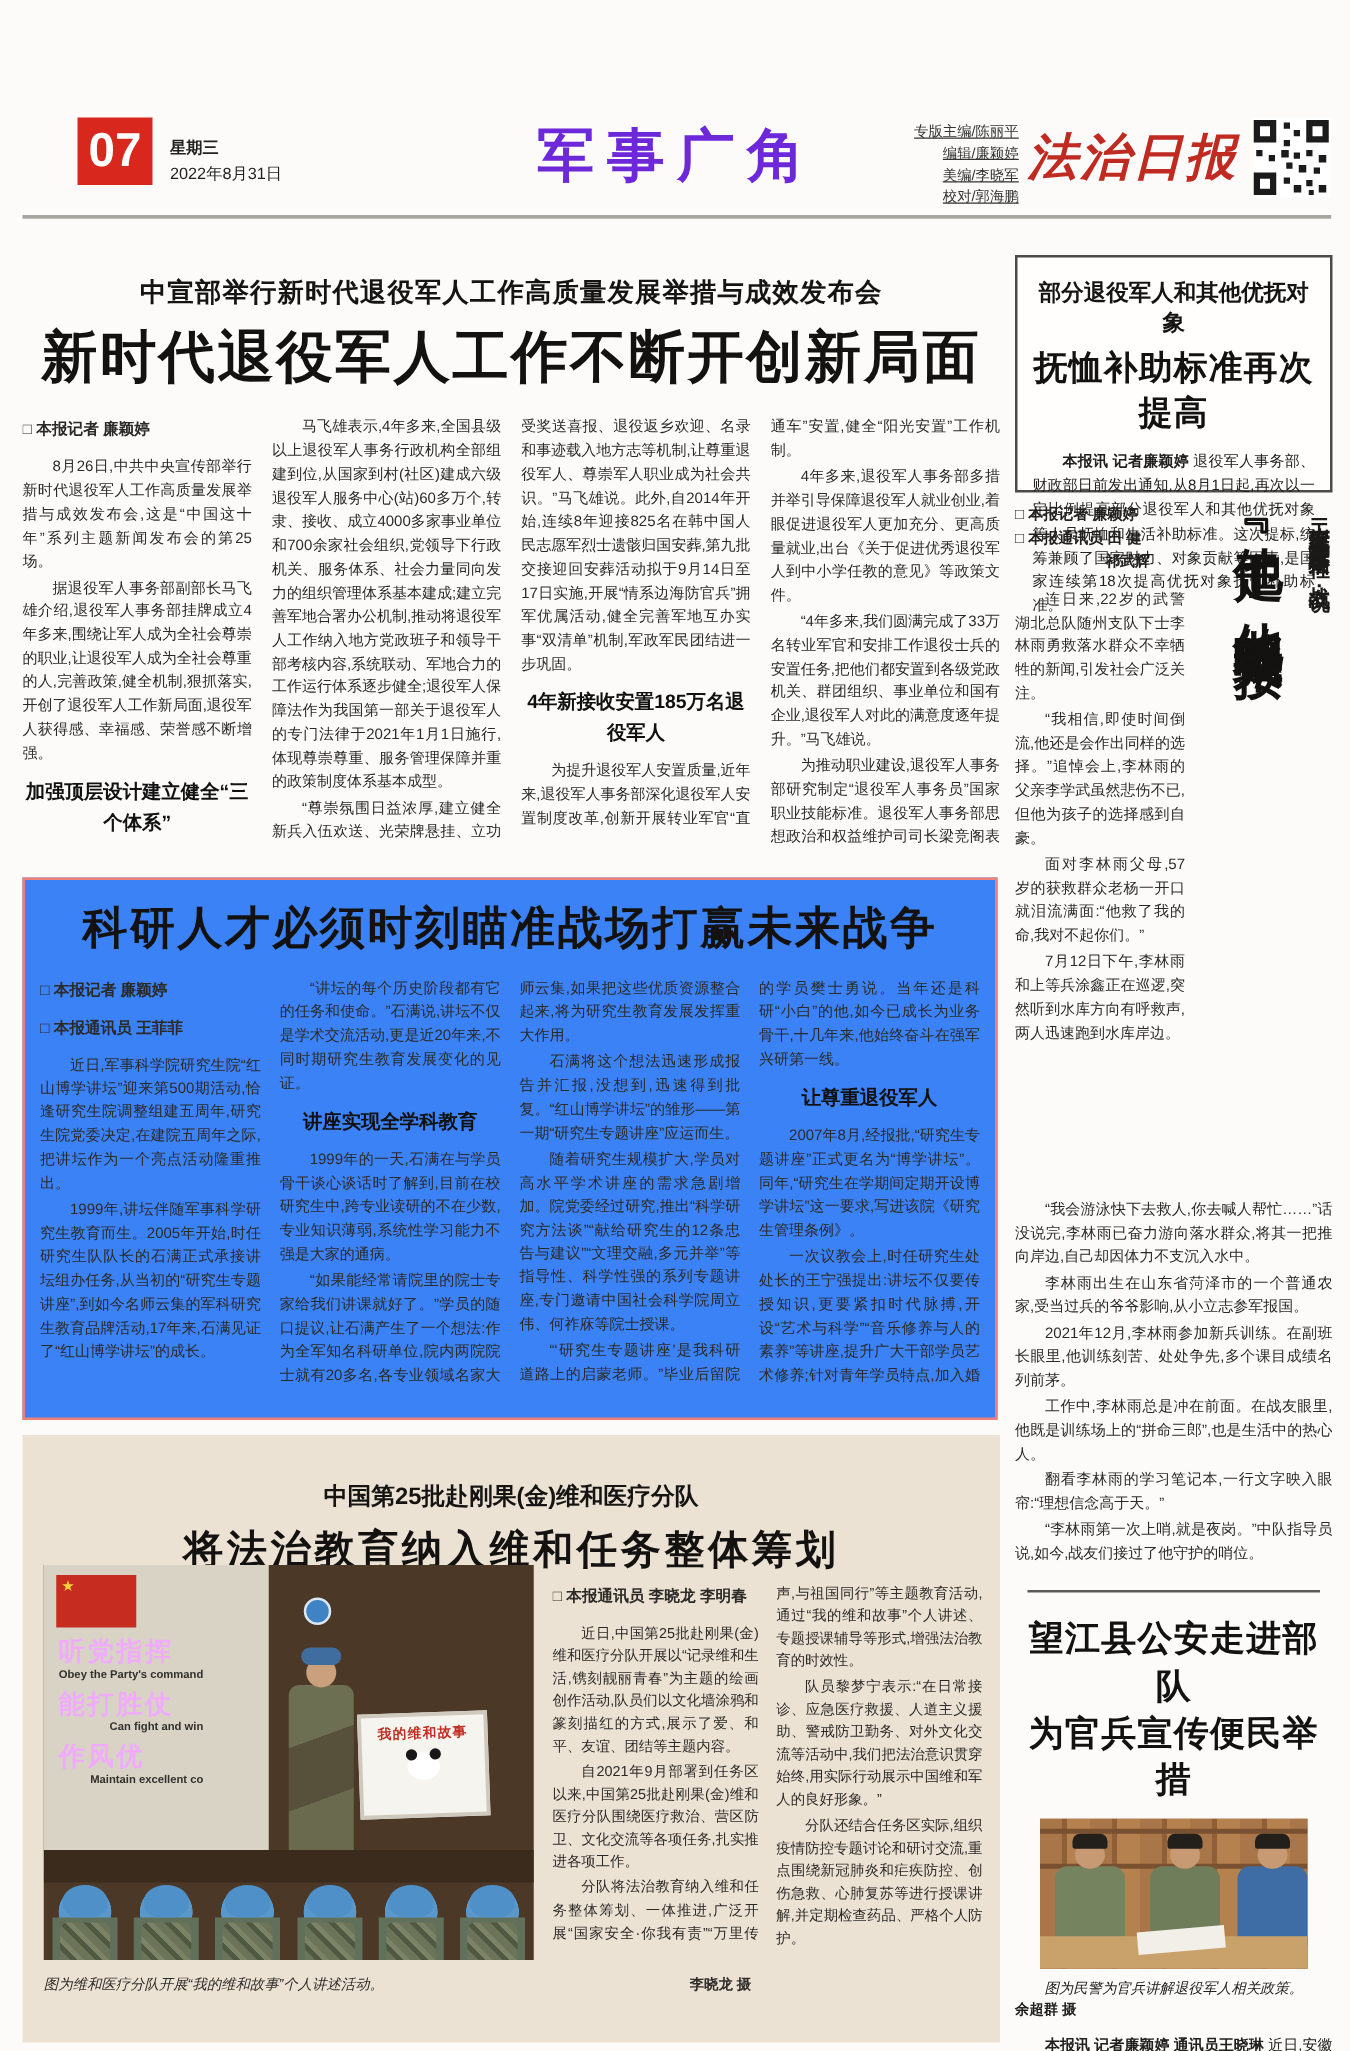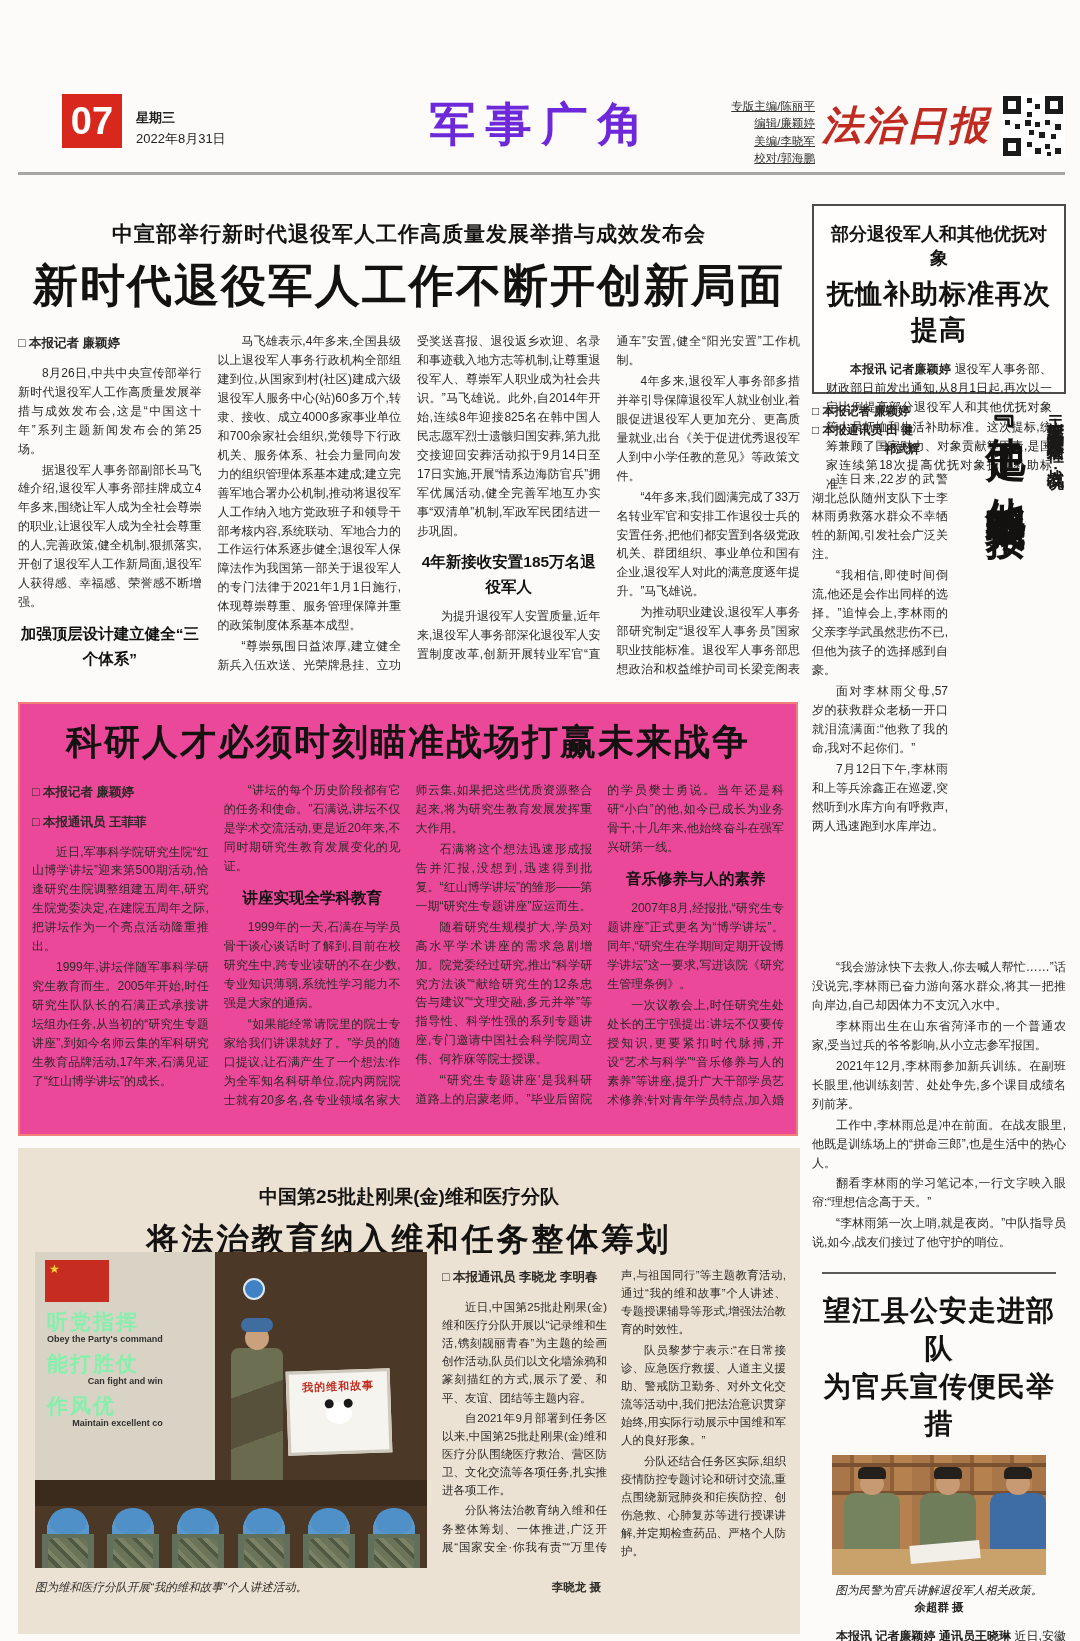--- a/index.html
+++ b/index.html
@@ -32,34 +32,34 @@
   b.lead-b { font-weight:bold; }
 
   
   .artA { position:absolute; left:18px; top:196px; width:782px; }
   .artA .kicker { font-size:21px; letter-spacing:1px;margin-top:24px; }
   .artA .headline { font-size:45px; letter-spacing:2px; margin-top:8px; }
   .artA .cols { margin-top:16px; column-count:4; column-gap:16px; height:358px; }
 
   
   .redbox { position:absolute; left:18px; top:702px; width:780px; height:434px;
-            border:2px solid #ef8078; background:#ec4899; padding:14px 12px 22px; }
+            border:2px solid #ef8078; background:#3b82f6; padding:14px 12px 22px; }
   .redbox .headline { font-size:36px; letter-spacing:2px; }
   .redbox .cols { margin-top:14px; column-count:4; column-gap:15px; height:338px; }
 
   
   .beige { position:absolute; left:18px; top:1148px; width:782px; height:486px; background:#ece2d4; }
   .beige .kicker { font-size:19px; padding-top:36px; }
   .beige .headline { font-size:32px; letter-spacing:3px; margin-top:8px; }
   .peace-photo { position:absolute; left:17px; top:104px; width:392px; height:316px; background:#4c3827; overflow:hidden; }
   .pp-wall { position:absolute; left:0; top:0; width:46%; height:78%; background:#d9d3c6; }
   .pp-flag { position:absolute; left:10px; top:8px; width:64px; height:42px; background:#c62c20; }
   .pp-flag::after { content:"★"; color:#f5d23a; font-size:12px; position:absolute; left:4px; top:2px; }
   .pp-slogans { position:absolute; left:12px; top:58px; line-height:1.1; }
-  .pp-cn { color:#86efac; font-size:21px; font-weight:900; letter-spacing:2px; }
+  .pp-cn { color:#f0abfc; font-size:21px; font-weight:900; letter-spacing:2px; }
   .pp-en { color:#33312d; font-size:9px; margin:2px 0 7px; font-weight:bold;text-align:right; }
   .pp-un { position:absolute; left:208px; top:26px; width:22px; height:22px; border-radius:50%;
            background:#3f83c4; border:2px solid #dce9f4; }
   .pp-board { position:absolute; left:252px; top:118px; width:104px; height:84px; background:#f6f4ef;
               transform:rotate(-2deg); border:3px solid #cfc9bd; font-size:10px; text-align:center; padding-top:6px; }
   .pp-board .bt { color:#c03024; font-weight:bold; font-size:11px; letter-spacing:1px; }
   .pp-panda { width:26px; height:22px; background:#fff; border-radius:50%; margin:8px auto 0; position:relative; }
   .pp-panda::before,.pp-panda::after { content:""; position:absolute; top:-3px; width:9px; height:9px; border-radius:50%; background:#181818; }
   .pp-panda::before { left:-1px; } .pp-panda::after { right:-1px; }
   .pp-presenter { position:absolute; left:196px; top:96px; width:52px; height:150px;
@@ -109,21 +109,21 @@
   .police-photo::before { content:""; position:absolute; left:0; top:36px; width:100%; height:4px; background:#7a5130; box-shadow:0 -28px 0 #7a5130; }
   .pol-table { position:absolute; left:0; bottom:0; width:100%; height:26px; background:#c9a26b; }
   .pol-paper { position:absolute; left:78px; bottom:14px; width:70px; height:18px; background:#f2efe8; transform:rotate(-5deg); }
   .pol-p { position:absolute; bottom:18px; width:56px; height:64px; border-radius:10px 10px 0 0; }
   .pol-p::before { content:""; position:absolute; left:16px; top:-20px; width:24px; height:22px; border-radius:50%; background:#c79a74; }
   .pol-p::after { content:""; position:absolute; left:14px; top:-26px; width:28px; height:12px; border-radius:6px 6px 2px 2px; background:#23201c; }
   .pol-s1 { left:12px; background:#76835f; }
   .pol-s2 { left:88px; background:#6f7d5a; }
   .pol-s3 { left:158px; background:#3e6da6; }
   .police-caption { margin-top:8px; font-size:11.5px; font-style:italic; text-align:center; }
-  .police-credit { font-style:normal; font-weight:bold; text-align:center; font-size:11.5px; margin-top:2px; }
+  .police-credit { font-style:normal; font-weight:bold; font-size:11.5px; margin-top:2px; }
   .police .bodytxt { margin-top:12px; font-size:12px; line-height:1.62; text-align:justify; }
   .police .bodytxt p { text-indent:2em; }
 
   .qr svg { display:block; }
 </style>
 </head>
 <body>
 
 <div id="page">
 
@@ -237,21 +237,21 @@
         <p class="byline">□ 本报通讯员 王菲菲</p>
         <p>近日,军事科学院研究生院“红山博学讲坛”迎来第500期活动,恰逢研究生院调整组建五周年,研究生院党委决定,在建院五周年之际,把讲坛作为一个亮点活动隆重推出。</p>
         <p>1999年,讲坛伴随军事科学研究生教育而生。2005年开始,时任研究生队队长的石满正式承接讲坛组办任务,从当初的“研究生专题讲座”,到如今名师云集的军科研究生教育品牌活动,17年来,石满见证了“红山博学讲坛”的成长。</p>
         <p>“讲坛的每个历史阶段都有它的任务和使命。”石满说,讲坛不仅是学术交流活动,更是近20年来,不同时期研究生教育发展变化的见证。</p>
         <h4>讲座实现全学科教育</h4>
         <p>1999年的一天,石满在与学员骨干谈心谈话时了解到,目前在校研究生中,跨专业读研的不在少数,专业知识薄弱,系统性学习能力不强是大家的通病。</p>
         <p>“如果能经常请院里的院士专家给我们讲课就好了。”学员的随口提议,让石满产生了一个想法:作为全军知名科研单位,院内两院院士就有20多名,各专业领域名家大师云集,如果把这些优质资源整合起来,将为研究生教育发展发挥重大作用。</p>
         <p>石满将这个想法迅速形成报告并汇报,没想到,迅速得到批复。“红山博学讲坛”的雏形——第一期“研究生专题讲座”应运而生。</p>
         <p>随着研究生规模扩大,学员对高水平学术讲座的需求急剧增加。院党委经过研究,推出“科学研究方法谈”“献给研究生的12条忠告与建议”“文理交融,多元并举”等指导性、科学性强的系列专题讲座,专门邀请中国社会科学院周立伟、何祚庥等院士授课。</p>
         <p>“‘研究生专题讲座’是我科研道路上的启蒙老师。”毕业后留院的学员樊士勇说。当年还是科研“小白”的他,如今已成长为业务骨干,十几年来,他始终奋斗在强军兴研第一线。</p>
-        <h4>音乐修养与人的素养</h4>
+        <h4>让尊重退役军人</h4>
         <p>2007年8月,经报批,“研究生专题讲座”正式更名为“博学讲坛”。同年,“研究生在学期间定期开设博学讲坛”这一要求,写进该院《研究生管理条例》。</p>
         <p>一次议教会上,时任研究生处处长的王宁强提出:讲坛不仅要传授知识,更要紧扣时代脉搏,开设“艺术与科学”“音乐修养与人的素养”等讲座,提升广大干部学员艺术修养;针对青年学员特点,加入婚恋观和心理健康教育等内容,引导他们树立正确的人生观价值观。</p>
       </div>
   </div>
 
   <div class="beige">
     <div class="kicker">中国第25批赴刚果(金)维和医疗分队</div>
     <div class="headline">将法治教育纳入维和任务整体筹划</div>
 
     <div class="peace-photo">

